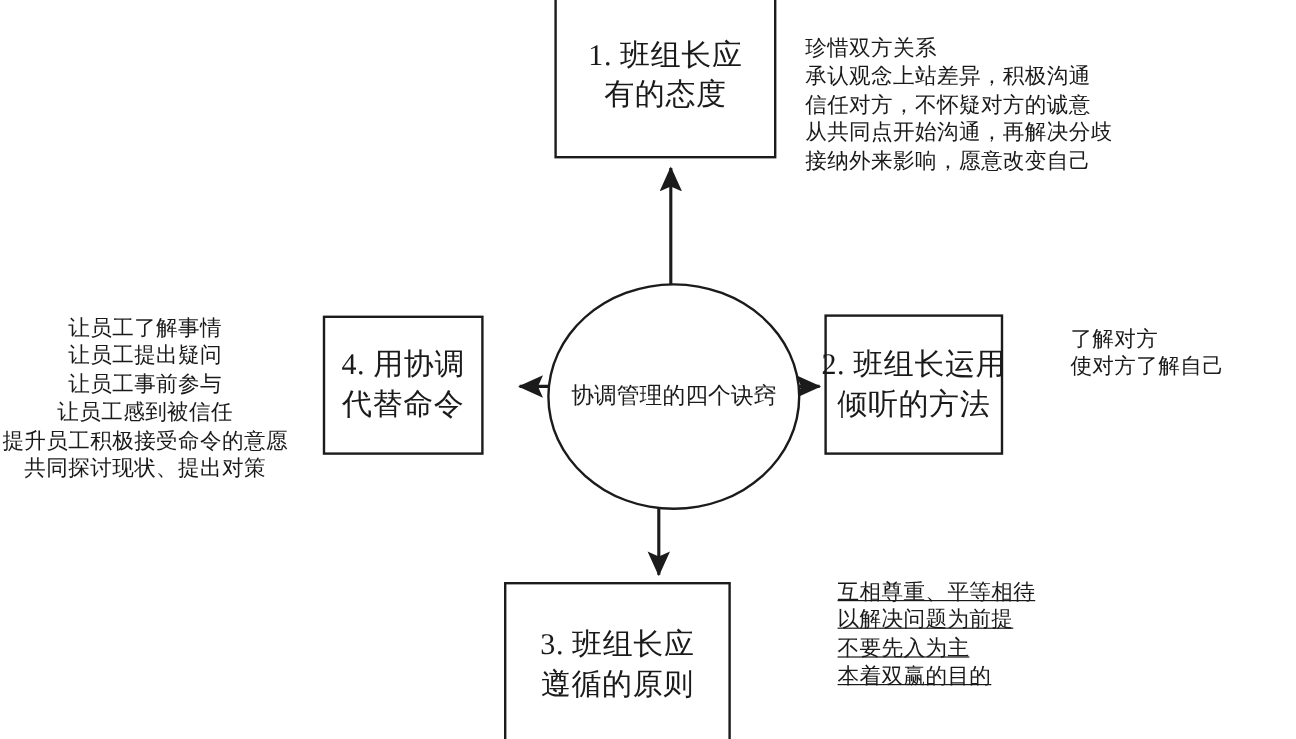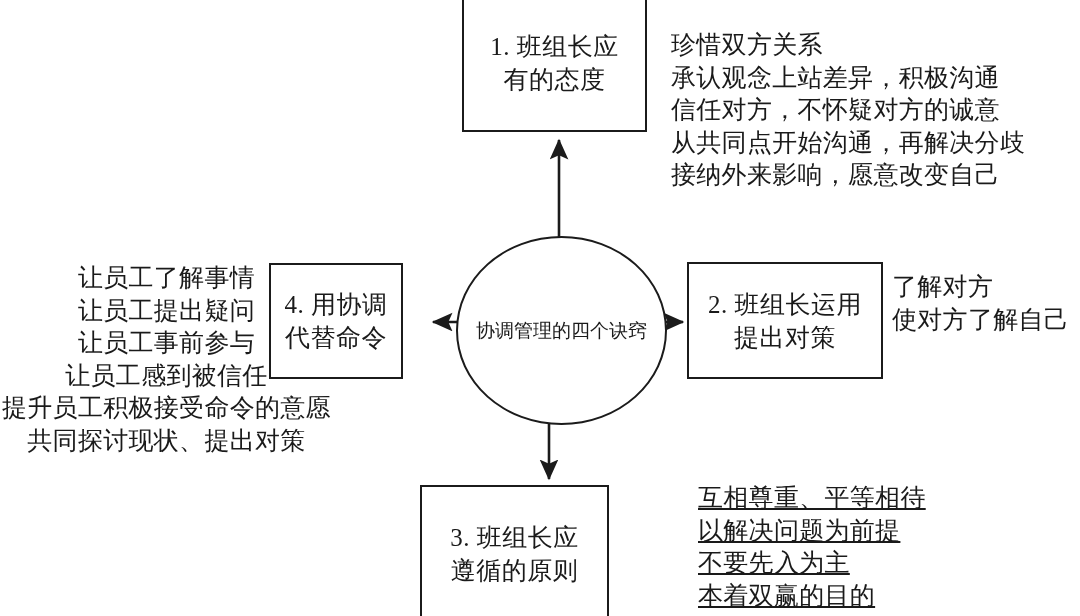--- a/index.html
+++ b/index.html
@@ -40,21 +40,21 @@
     align-items: center;
     justify-content: center;
     text-align: center;
     line-height: 1.32;
     font-size: 25px;
     letter-spacing: 0.5px;
     white-space: nowrap;
   }
   .node-box .line { display: block; }
   #node-top    { left: 462px;  top: -6px;   width: 185px; height: 138px; }
-  #node-right  { left: 687px;  top: 262px;  width: 196px; height: 117px; }
+  #node-right  { left: 687px;  top: 262px;  width: 149px; height: 117px; }
   #node-bottom { left: 420px;  top: 485px;  width: 189px; height: 137px; }
   #node-left   { left: 269px;  top: 263px;  width: 134px; height: 116px; }
 
   
   #node-center {
     position: absolute;
     left: 456px;
     top: 236px;
     width: 211px;
     height: 189px;
@@ -68,21 +68,21 @@
     text-align: center;
     line-height: 1.36;
     font-size: 19px;
     white-space: nowrap;
   }
   #node-center .line { display: block; }
 
   
   .annotation {
     position: absolute;
-    font-size: 25px;
+    font-size: 18px;
     line-height: 1.30;
     white-space: nowrap;
     letter-spacing: 0.3px;
   }
   .annotation .line { display: block; }
   #anno-top-right    { left: 671px; top: 29px;  }
   #anno-right        { left: 892px; top: 271px; }
   #anno-bottom-right { left: 698px; top: 482px; text-decoration: underline; }
   #anno-left         { left: 2px;   top: 262px; text-align: center; }
 </style>
@@ -112,21 +112,21 @@
     <span class="line">的四个诀窍</span>
   </div>
 
   <div id="node-top" class="node-box">
     <span class="line">1. 班组长应</span>
     <span class="line">有的态度</span>
   </div>
 
   <div id="node-right" class="node-box">
     <span class="line">2. 班组长运用</span>
-    <span class="line">提出对策</span>
+    <span class="line">倾听的方法</span>
   </div>
 
   <div id="node-bottom" class="node-box">
     <span class="line">3. 班组长应</span>
     <span class="line">遵循的原则</span>
   </div>
 
   <div id="node-left" class="node-box">
     <span class="line">4. 用协调</span>
     <span class="line">代替命令</span>

